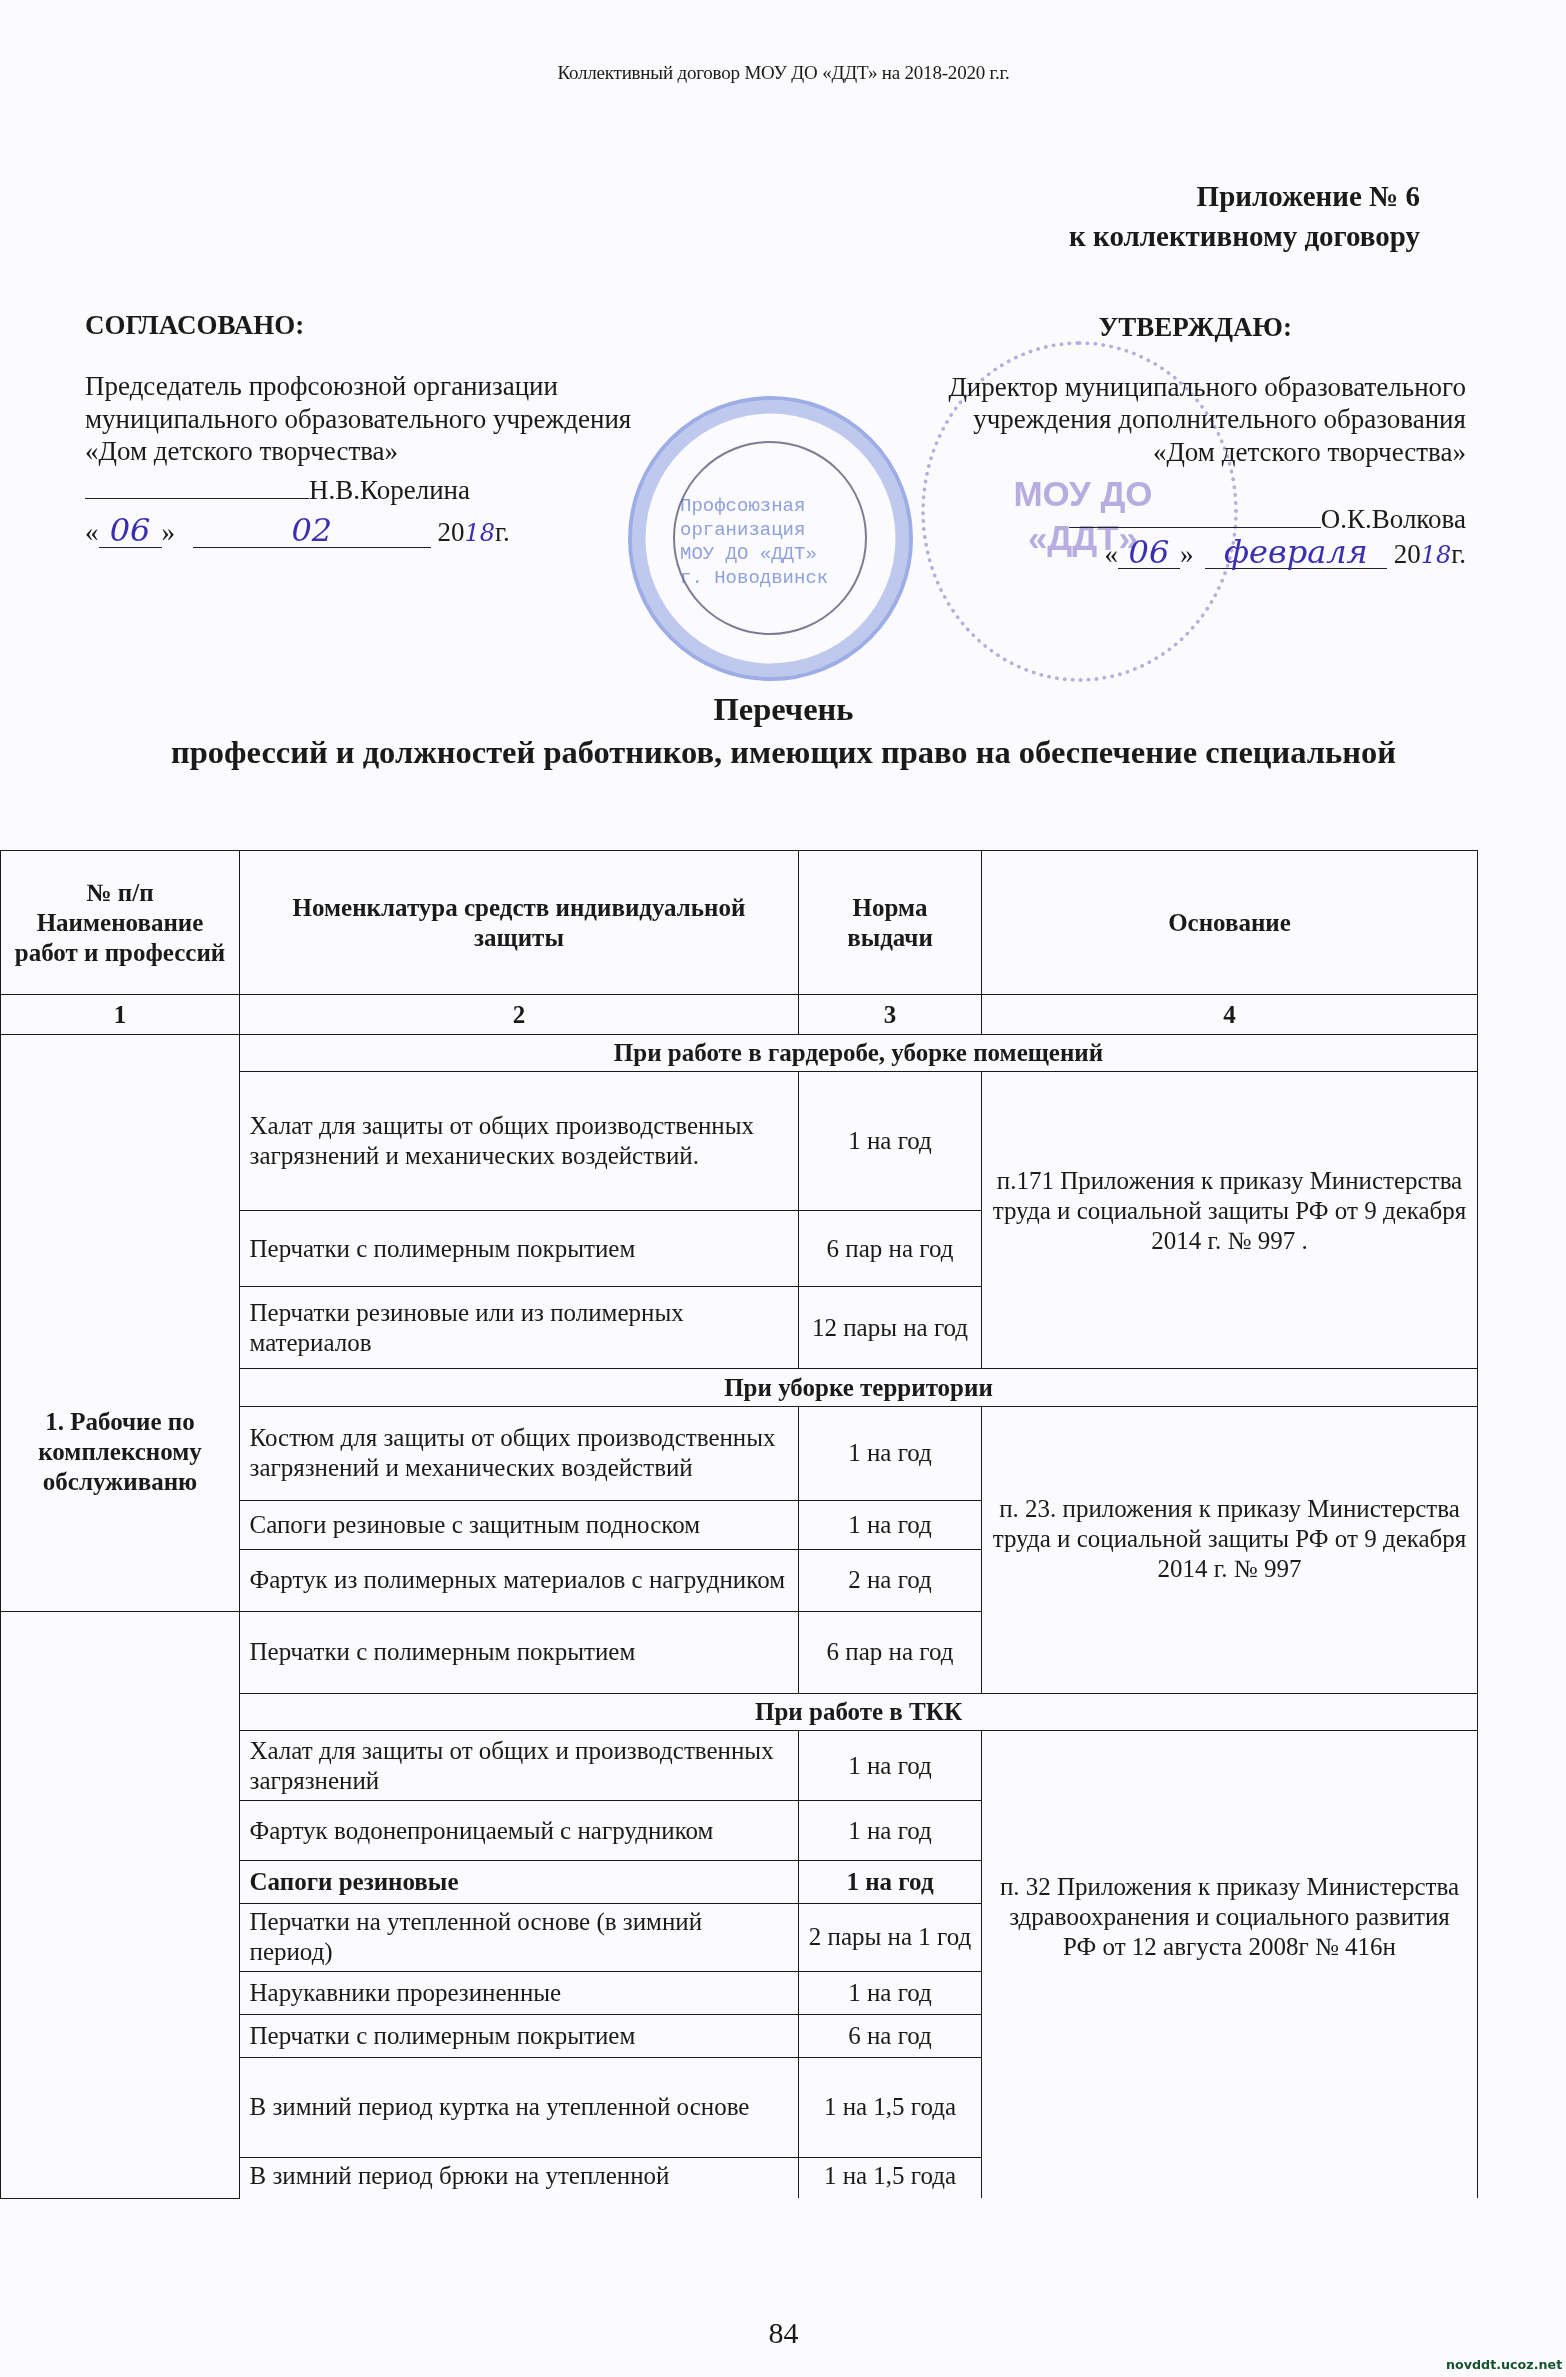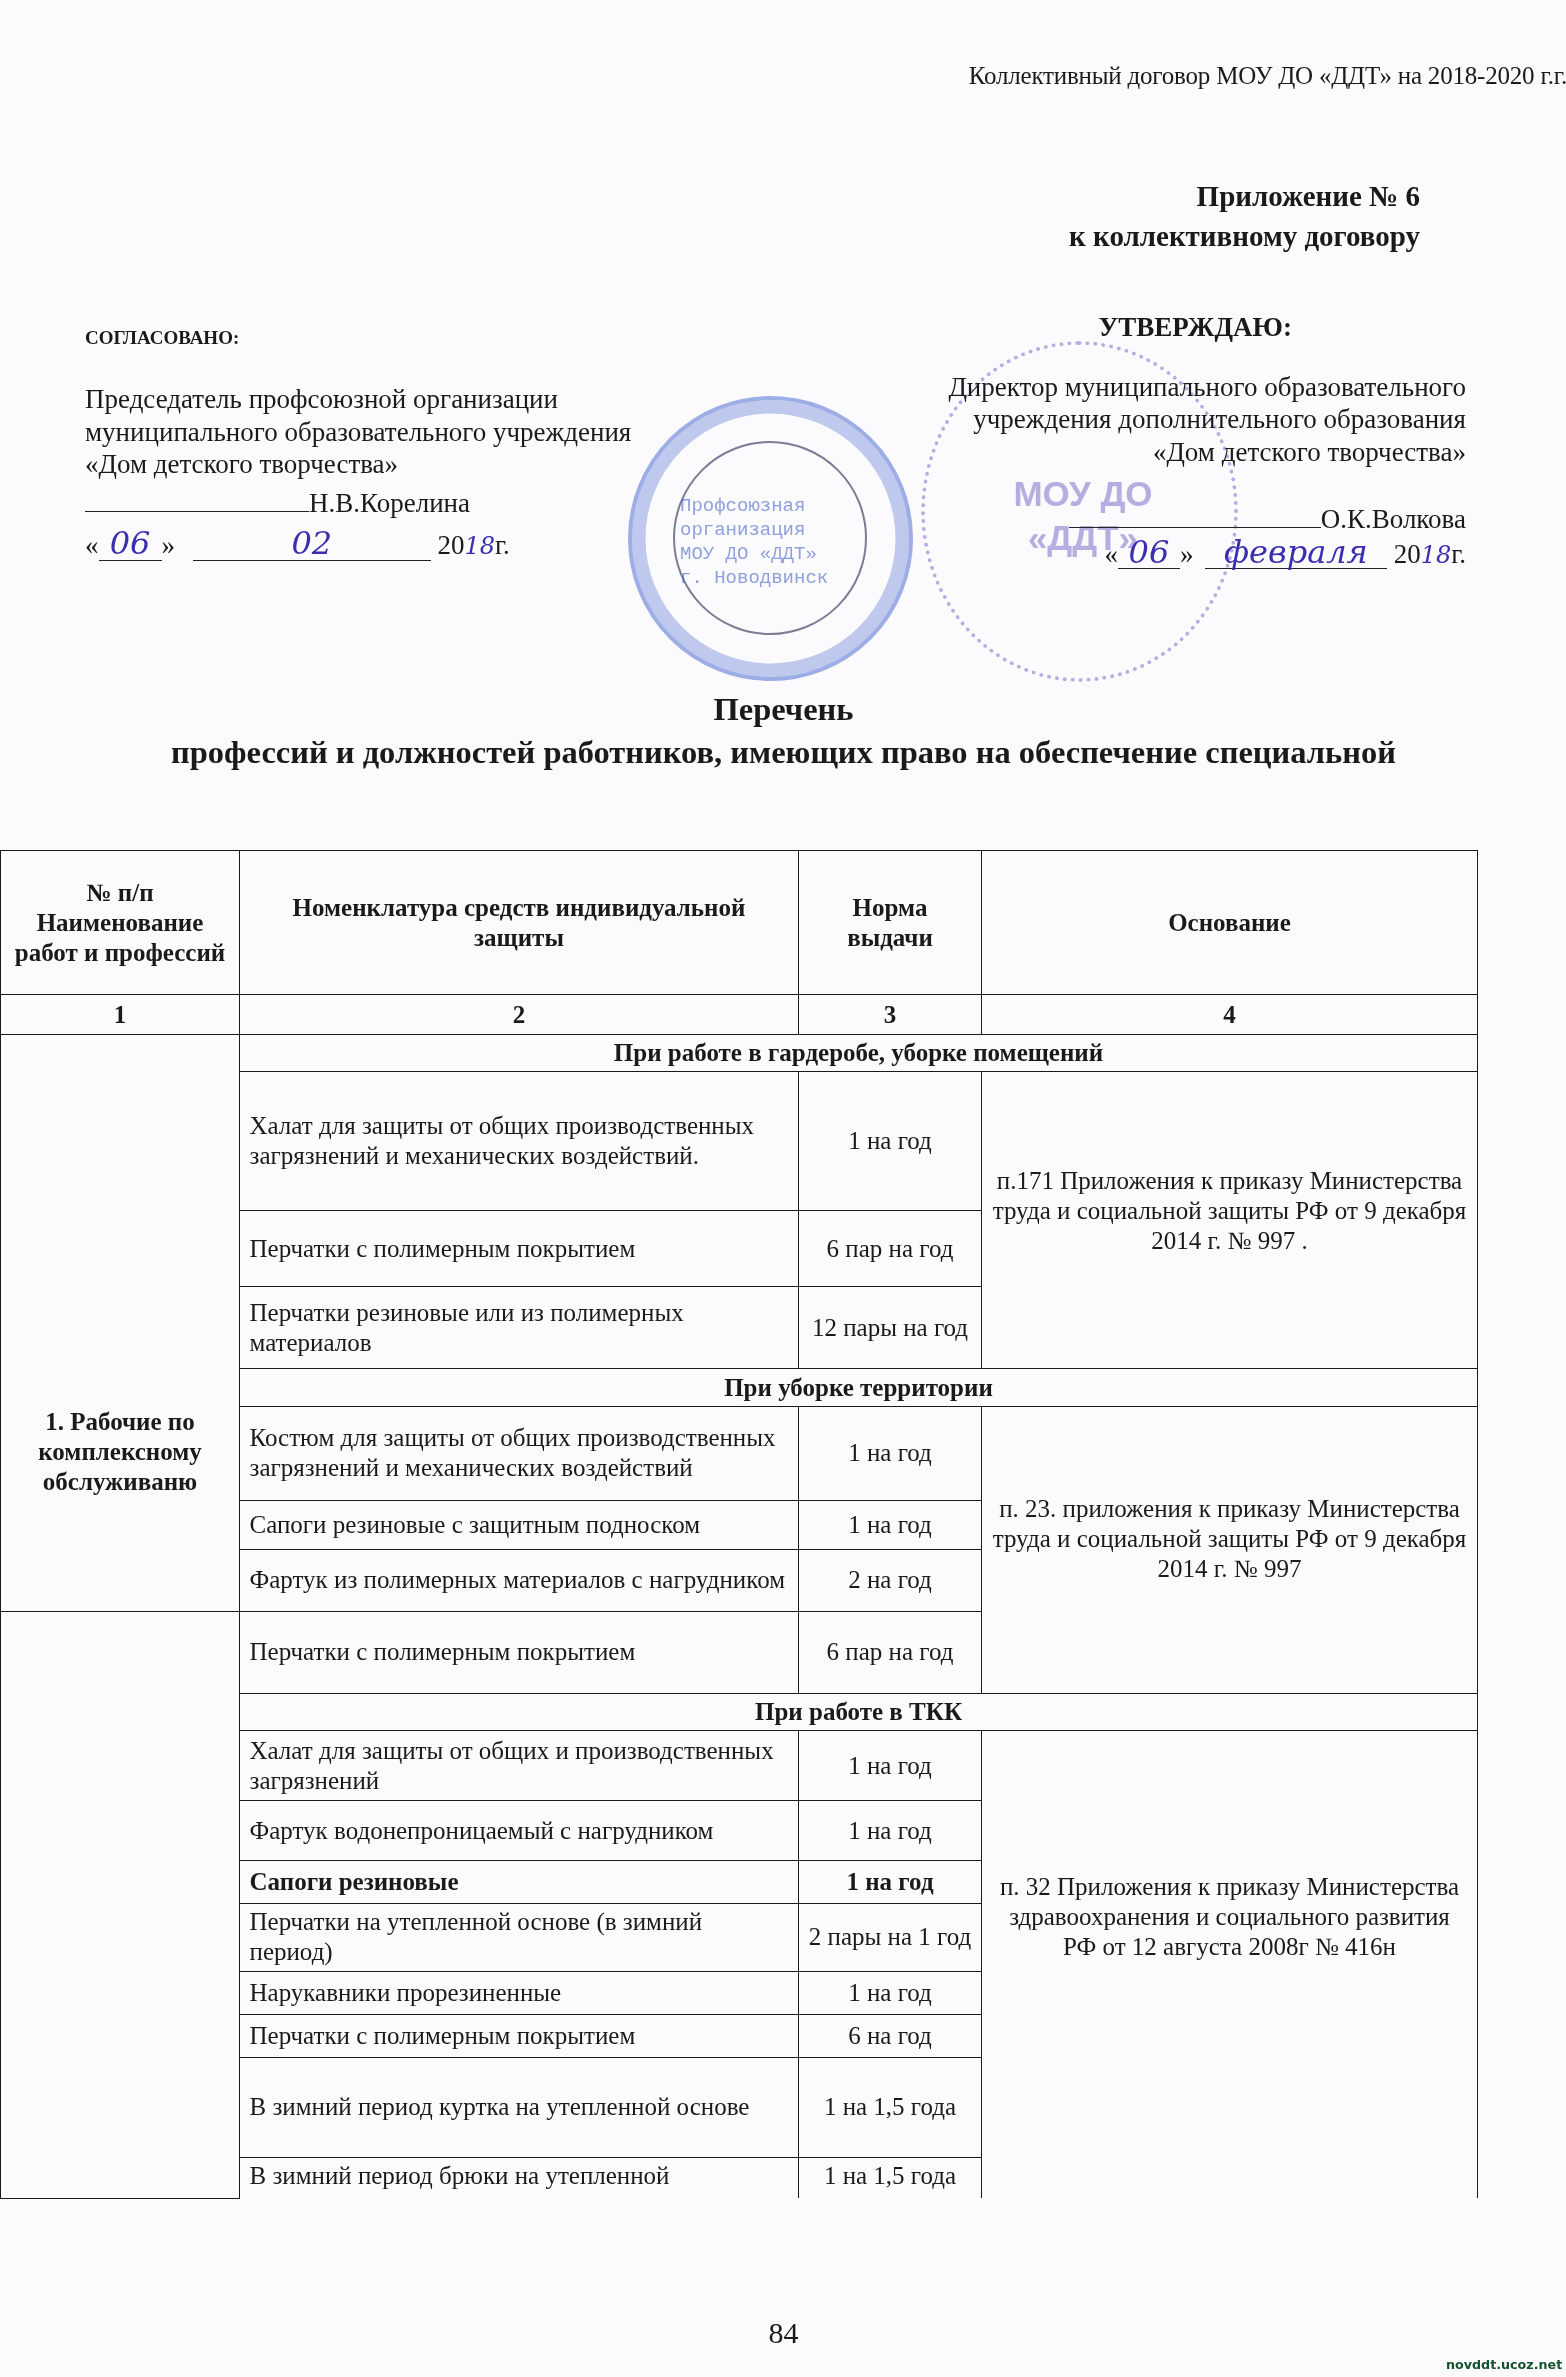--- a/index.html
+++ b/index.html
@@ -3,25 +3,25 @@
 <meta charset="utf-8">
 <style>
   html, body { margin:0; padding:0; }
   body {
     width:1567px; height:2377px; position:relative; overflow:hidden;
     background:#fbfafc;
     font-family:"Liberation Serif", "DejaVu Serif", serif;
     color:#1a1a1a;
   }
   .abs { position:absolute; }
-  .doc-header { left:0; width:1567px; top:62px; text-align:right; font-size:25px; letter-spacing:-0.2px; }
+  .doc-header { left:0; width:1567px; top:62px; text-align:center; font-size:19px; letter-spacing:-0.2px; }
   .appendix { right:147px; top:176px; text-align:right; font-weight:bold; font-size:29px; line-height:40px; }
   .appendix .l1 { display:block; padding-right:0; }
   .agreed { left:85px; top:309px; font-size:27px; line-height:32.5px; }
-  .agreed .head { font-weight:bold; font-size:19px; display:block; margin-bottom:28.5px;margin-top:13px; }
+  .agreed .head { font-weight:bold; font-size:27px; display:block; margin-bottom:28.5px; }
   .approved { right:101px; top:311px; font-size:27px; line-height:32.5px; text-align:right; }
   .approved .head { font-weight:bold; display:block; margin-bottom:27px; padding-right:174px; }
   .line-block { display:block; }
   .sig-line { display:inline-block; border-bottom:1.6px solid #222; vertical-align:baseline; }
   .handwrite { font-family:"DejaVu Serif", serif; font-style:italic; color:#3a2fb0; font-size:32px; }
   .stamp {
     position:absolute; border-radius:50%;
     border:4px solid rgba(80,110,210,0.55);
     box-shadow: inset 0 0 0 11px rgba(255,255,255,0), inset 0 0 0 13.5px rgba(80,110,210,0.35);
   }

